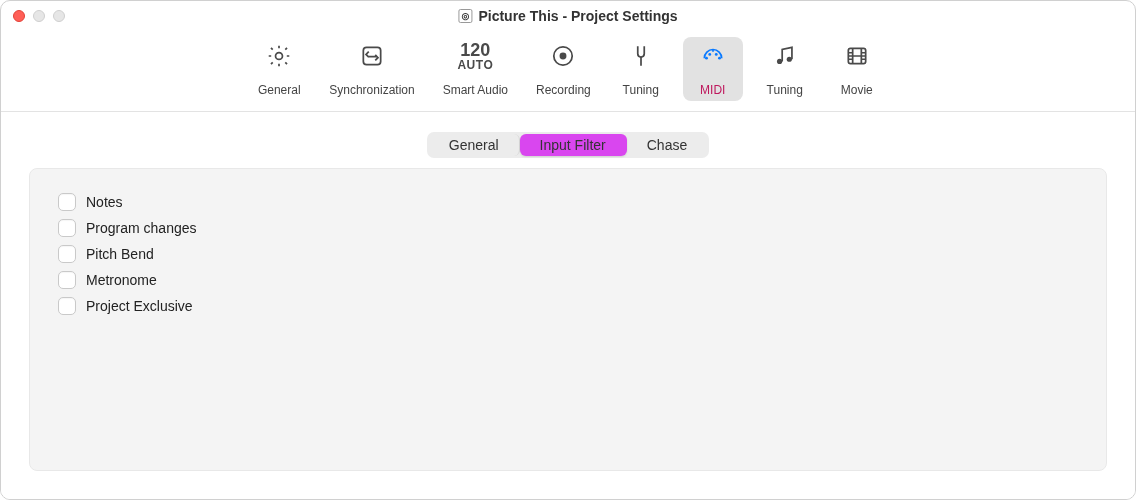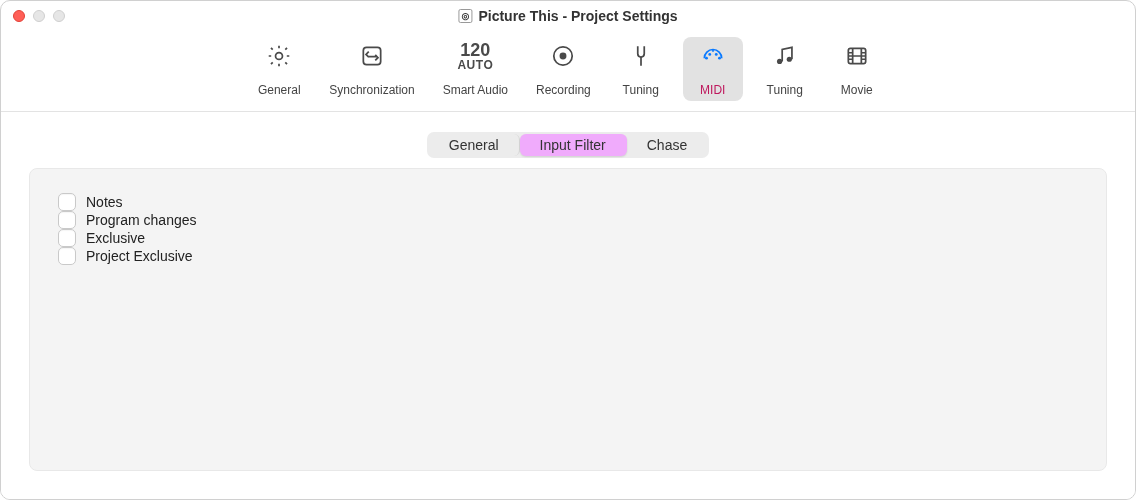--- a/index.html
+++ b/index.html
@@ -135,35 +135,35 @@
     .segment {
       padding: 3px 20px;
       font-size: 14px;
       color: #333;
       border-radius: 6px;
       cursor: pointer;
       border-right: 1px solid #d9d9d9;
     }
     .segment:last-child { border-right: none; }
     .segment.active {
-      background: #f0abfc;
+      background: #d946ef;
       box-shadow: 0 1px 2px rgba(0,0,0,0.12);
       border-right-color: transparent;
     }
     .panel {
       flex: 1;
       background: #f4f4f4;
       border: 1px solid #e8e8e8;
       border-radius: 8px;
       padding: 24px 28px;
     }
     .checkbox-list {
       display: flex;
       flex-direction: column;
-      gap: 0;
+      gap: 8px;
     }
     .checkbox-row {
       display: flex;
       align-items: center;
       gap: 10px;
     }
     .checkbox {
       width: 18px;
       height: 18px;
       border-radius: 5px;
@@ -300,25 +300,29 @@
         <div class="checkbox-row">
           <div class="checkbox"></div>
           <span class="checkbox-label">Notes</span>
         </div>
 
         <div class="checkbox-row">
           <div class="checkbox"></div>
           <span class="checkbox-label">Program changes</span>
         </div>
 
-
-
-        <div class="checkbox-row">
-          <div class="checkbox"></div>
-          <span class="checkbox-label">Exclusive</span>
+        <div class="checkbox-row">
+          <div class="checkbox"></div>
+          <span class="checkbox-label">Pitch Bend</span>
+        </div>
+
+
+        <div class="checkbox-row">
+          <div class="checkbox"></div>
+          <span class="checkbox-label">Metronome</span>
         </div>
 
 
         <div class="checkbox-row">
           <div class="checkbox"></div>
           <span class="checkbox-label">Project Exclusive</span>
         </div>
 
       </div>
     </div>

